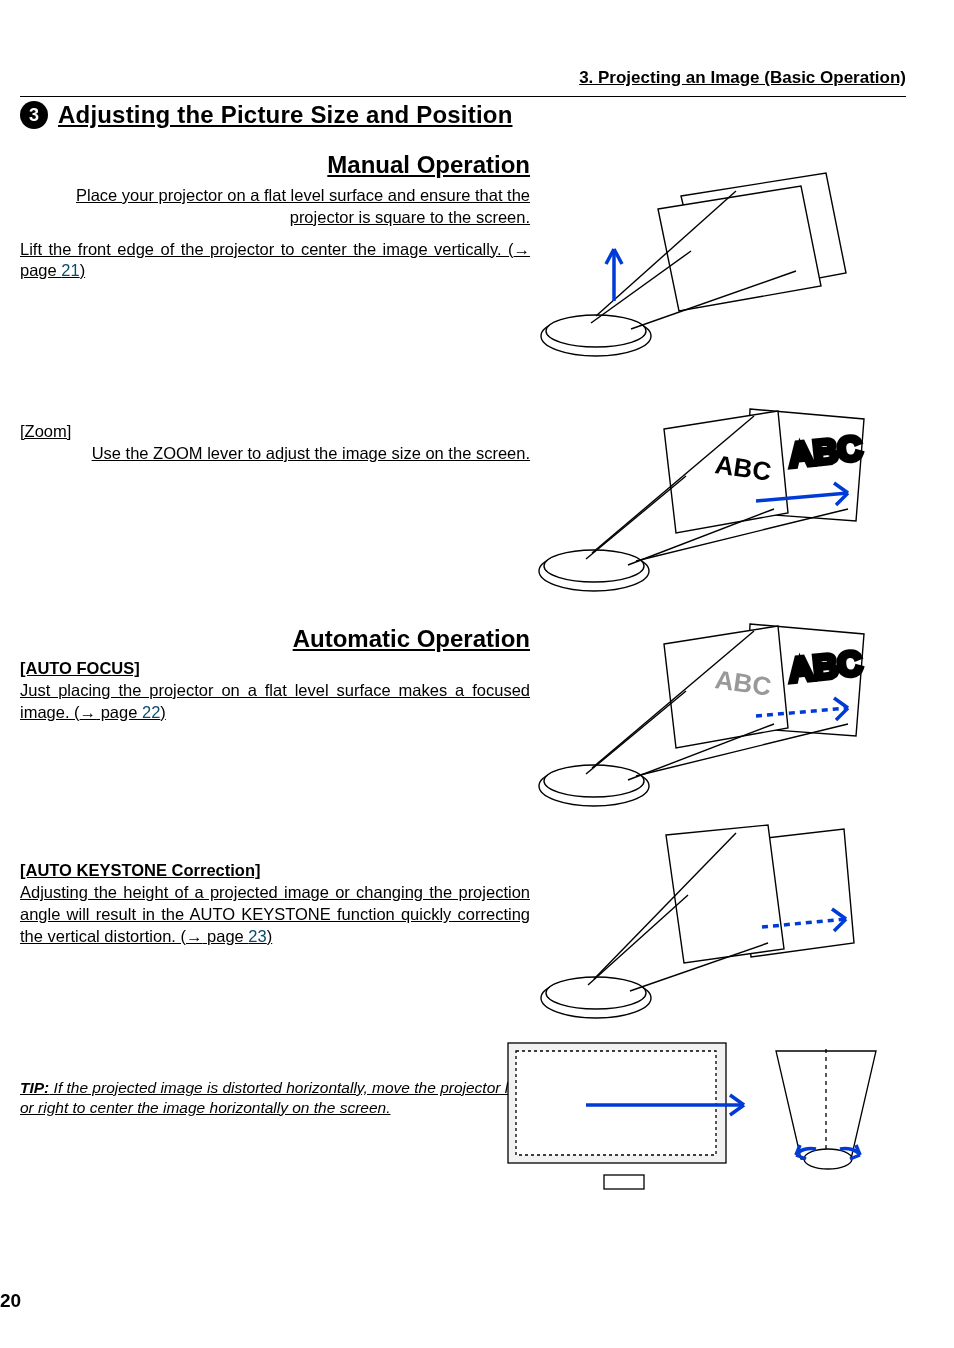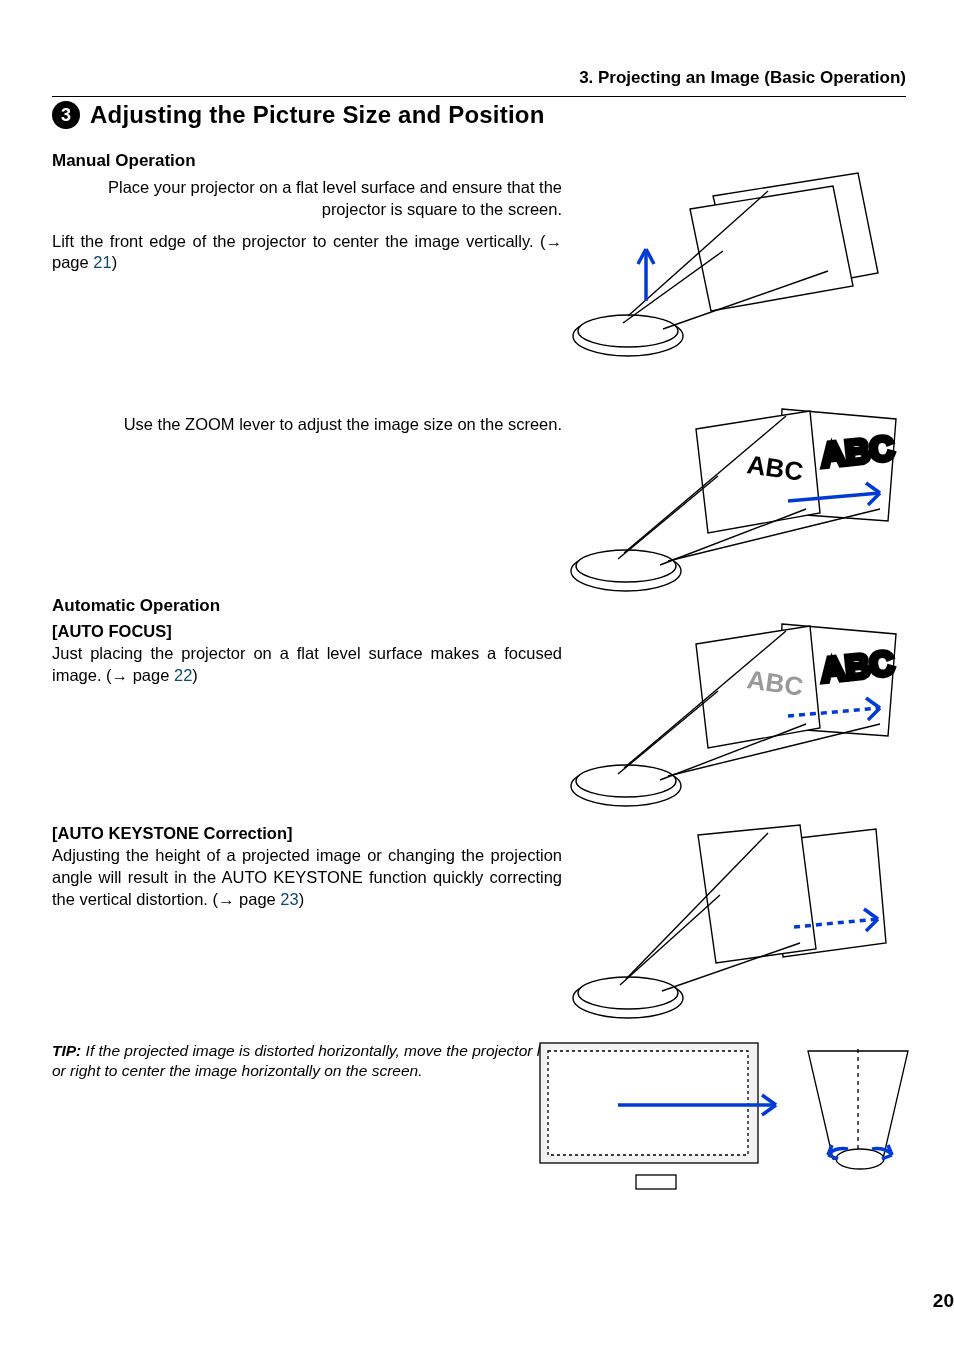--- a/index.html
+++ b/index.html
@@ -5,23 +5,24 @@
   * { box-sizing: border-box; margin: 0; padding: 0; }
   body {
     background: #fff;
     font-family: Arial, Helvetica, sans-serif;
     color: #000;
     width: 954px;
     height: 1348px;
     position: relative;
   }
   .page {
-    padding: 68px 48px 40px 52px;
+    padding: 68px 48px 40px 20px;
     height: 100%;
     position: relative;
+    text-decoration: underline;
   }
   .top-line {
     border-bottom: 1.2px solid #000;
     margin-bottom: 4px;
     padding-bottom: 2px;
   }
   .header-right {
     text-align: right;
     font-weight: bold;
     font-size: 17px;
@@ -58,22 +59,23 @@
   }
   .left-col {
     width: 510px;
   }
   .right-col {
     flex: 1;
     position: relative;
   }
   .sub-h {
     font-weight: bold;
-    font-size: 17px;
+    font-size: 24px;
     margin-bottom: 6px;
+    text-align: right;
   }
   .body {
     font-size: 16.5px;
     line-height: 1.32;
     margin-bottom: 10px;
     text-align: right;
   }
   .body.just { text-align: justify; }
   .bracket {
     font-size: 16.5px;
@@ -88,22 +90,22 @@
     line-height: 1.3;
   }
   .tip .lead { font-weight: bold; }
   .gap-lg { height: 130px; }
   .gap-md { height: 150px; }
   .gap-sm { height: 120px; }
   .gap-xs { height: 120px; }
   .page-num {
     position: absolute;
     bottom: 36px;
-    left: 0; right: 0;
-    text-align: right;
+    left: 0; right: 16px;
+    text-align: left;
     font-weight: bold;
     font-size: 19px;
     margin-top: 48px;
   }
   
   .fig {
     position: absolute;
     border: 0;
   }
   .fig svg { width:100%; height:100%; display:block; }
@@ -128,20 +130,21 @@
 
       <div class="sub-h">Manual Operation</div>
       <div class="body">Place your projector on a flat level surface and ensure that the projector is square to the screen.</div>
 
       <div class="body just">
         <span>Lift the front edge of the projector to center the image vertically. (</span><span>→</span><span> page </span><span class="blue">21</span><span>)</span>
       </div>
 
       <div class="gap-lg"></div>
 
+      <div class="bracket" style="margin-top:0">[Zoom]</div>
       <div class="body">Use the ZOOM lever to adjust the image size on the screen.</div>
 
       <div class="gap-md"></div>
 
       <div class="sub-h">Automatic Operation</div>
       <div class="bracket bold" style="margin-top:0">[AUTO FOCUS]</div>
       <div class="body just">
         <span>Just placing the projector on a flat level surface makes a focused image. (</span><span>→</span><span> page </span><span class="blue">22</span><span>)</span>
       </div>
 

